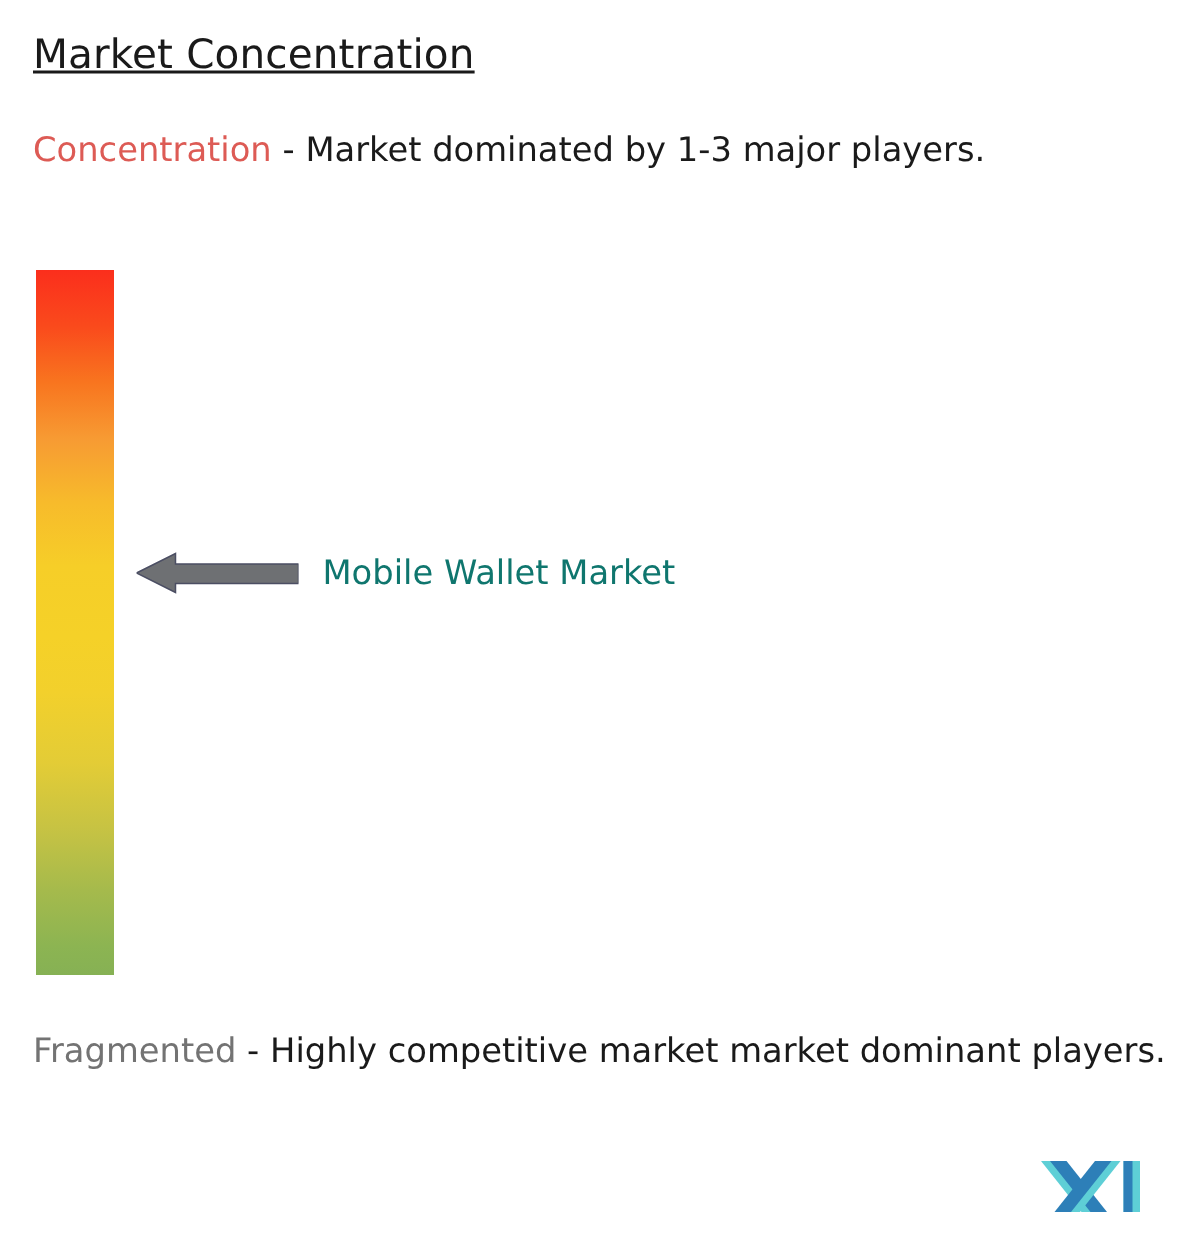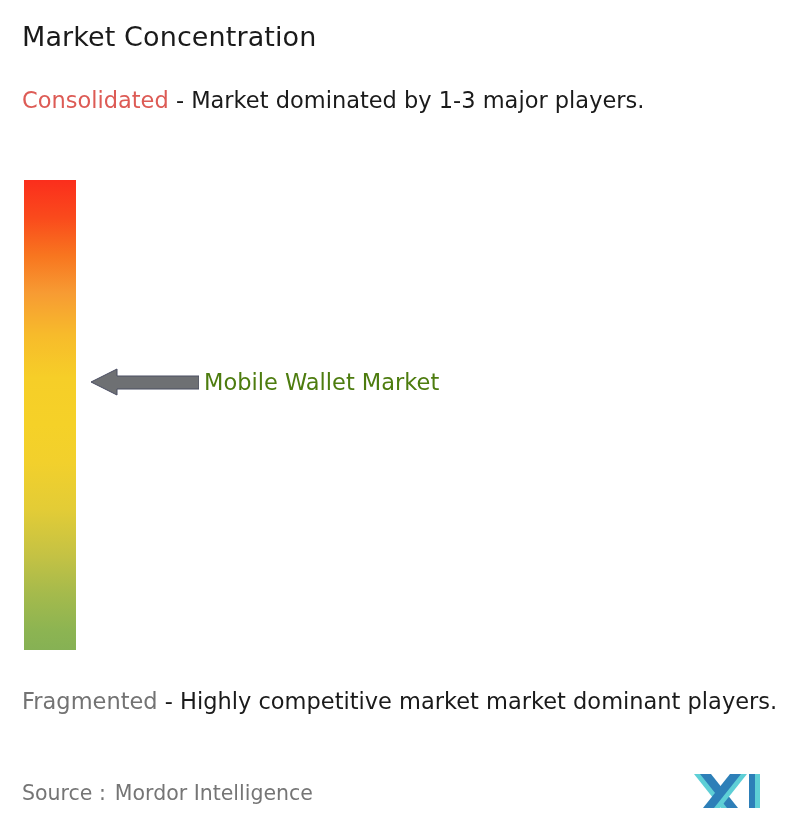--- a/index.html
+++ b/index.html
@@ -26,20 +26,21 @@
     position: absolute;
     left: 22px;
     top: 20px;
     font-family: "DejaVu Sans", sans-serif;
     font-size: 27px;
     font-weight: 400;
     color: #1a1a1a;
     letter-spacing: 0.1px;
     line-height: 34px;
     white-space: nowrap;
+    text-decoration: underline;
   }
 
   
   .legend-top {
     position: absolute;
     left: 22px;
     top: 85px;
     width: 752px;
     font-size: 22.5px;
     line-height: 30px;
@@ -84,24 +85,24 @@
     left: 91px;
     top: 366px;
     height: 32px;
     display: flex;
     align-items: center;
   }
   .arrow-svg {
     display: block;
   }
   .pointer-label {
-    margin-left: 5px;
+    margin-left: 16px;
     font-size: 22.5px;
     line-height: 30px;
-    color: #4d7c0f;
+    color: #0f766e;
     white-space: nowrap;
   }
 
   
   .legend-bottom {
     position: absolute;
     left: 22px;
     top: 686px;
     width: 762px;
     font-size: 22.5px;
@@ -141,39 +142,36 @@
   }
 </style>
 </head>
 <body>
 
 <div class="page">
 
   <div class="title">Market Concentration</div>
 
   <div class="legend-top">
-    <span class="kw">Consolidated</span><span class="desc"> - Market dominated by 1-3 major players.</span>
+    <span class="kw">Concentration</span><span class="desc"> - Market dominated by 1-3 major players.</span>
   </div>
 
   <div class="gradient-bar"></div>
 
   <div class="pointer">
     <svg class="arrow-svg" width="108" height="30" viewBox="0 0 108 30">
       <polygon points="0,15 26,2 26,9 108,9 108,22 26,22 26,28" fill="#6e7073" stroke="#4b4e63" stroke-width="1"></polygon>
     </svg>
     <span class="pointer-label">Mobile Wallet Market</span>
   </div>
 
   <div class="legend-bottom">
     <span class="kw">Fragmented</span><span class="desc">  - Highly competitive market market dominant players.</span>
   </div>
 
-  <div class="source">
-    <span class="sep">Source :</span><span class="src-name">Mordor Intelligence</span>
-  </div>
 
   <svg class="logo" viewBox="0 0 74 44">
 
     <polygon points="2,6 13,6 40,40 29,40" fill="#5ecfd6"></polygon>
 
     <polygon points="8,6 19,6 46,40 35,40" fill="#2d7fb8"></polygon>
 
     <polygon points="44,6 55,6 28,40 17,40" fill="#5ecfd6"></polygon>
 
     <polygon points="38,6 49,6 22,40 11,40" fill="#2d7fb8"></polygon>

